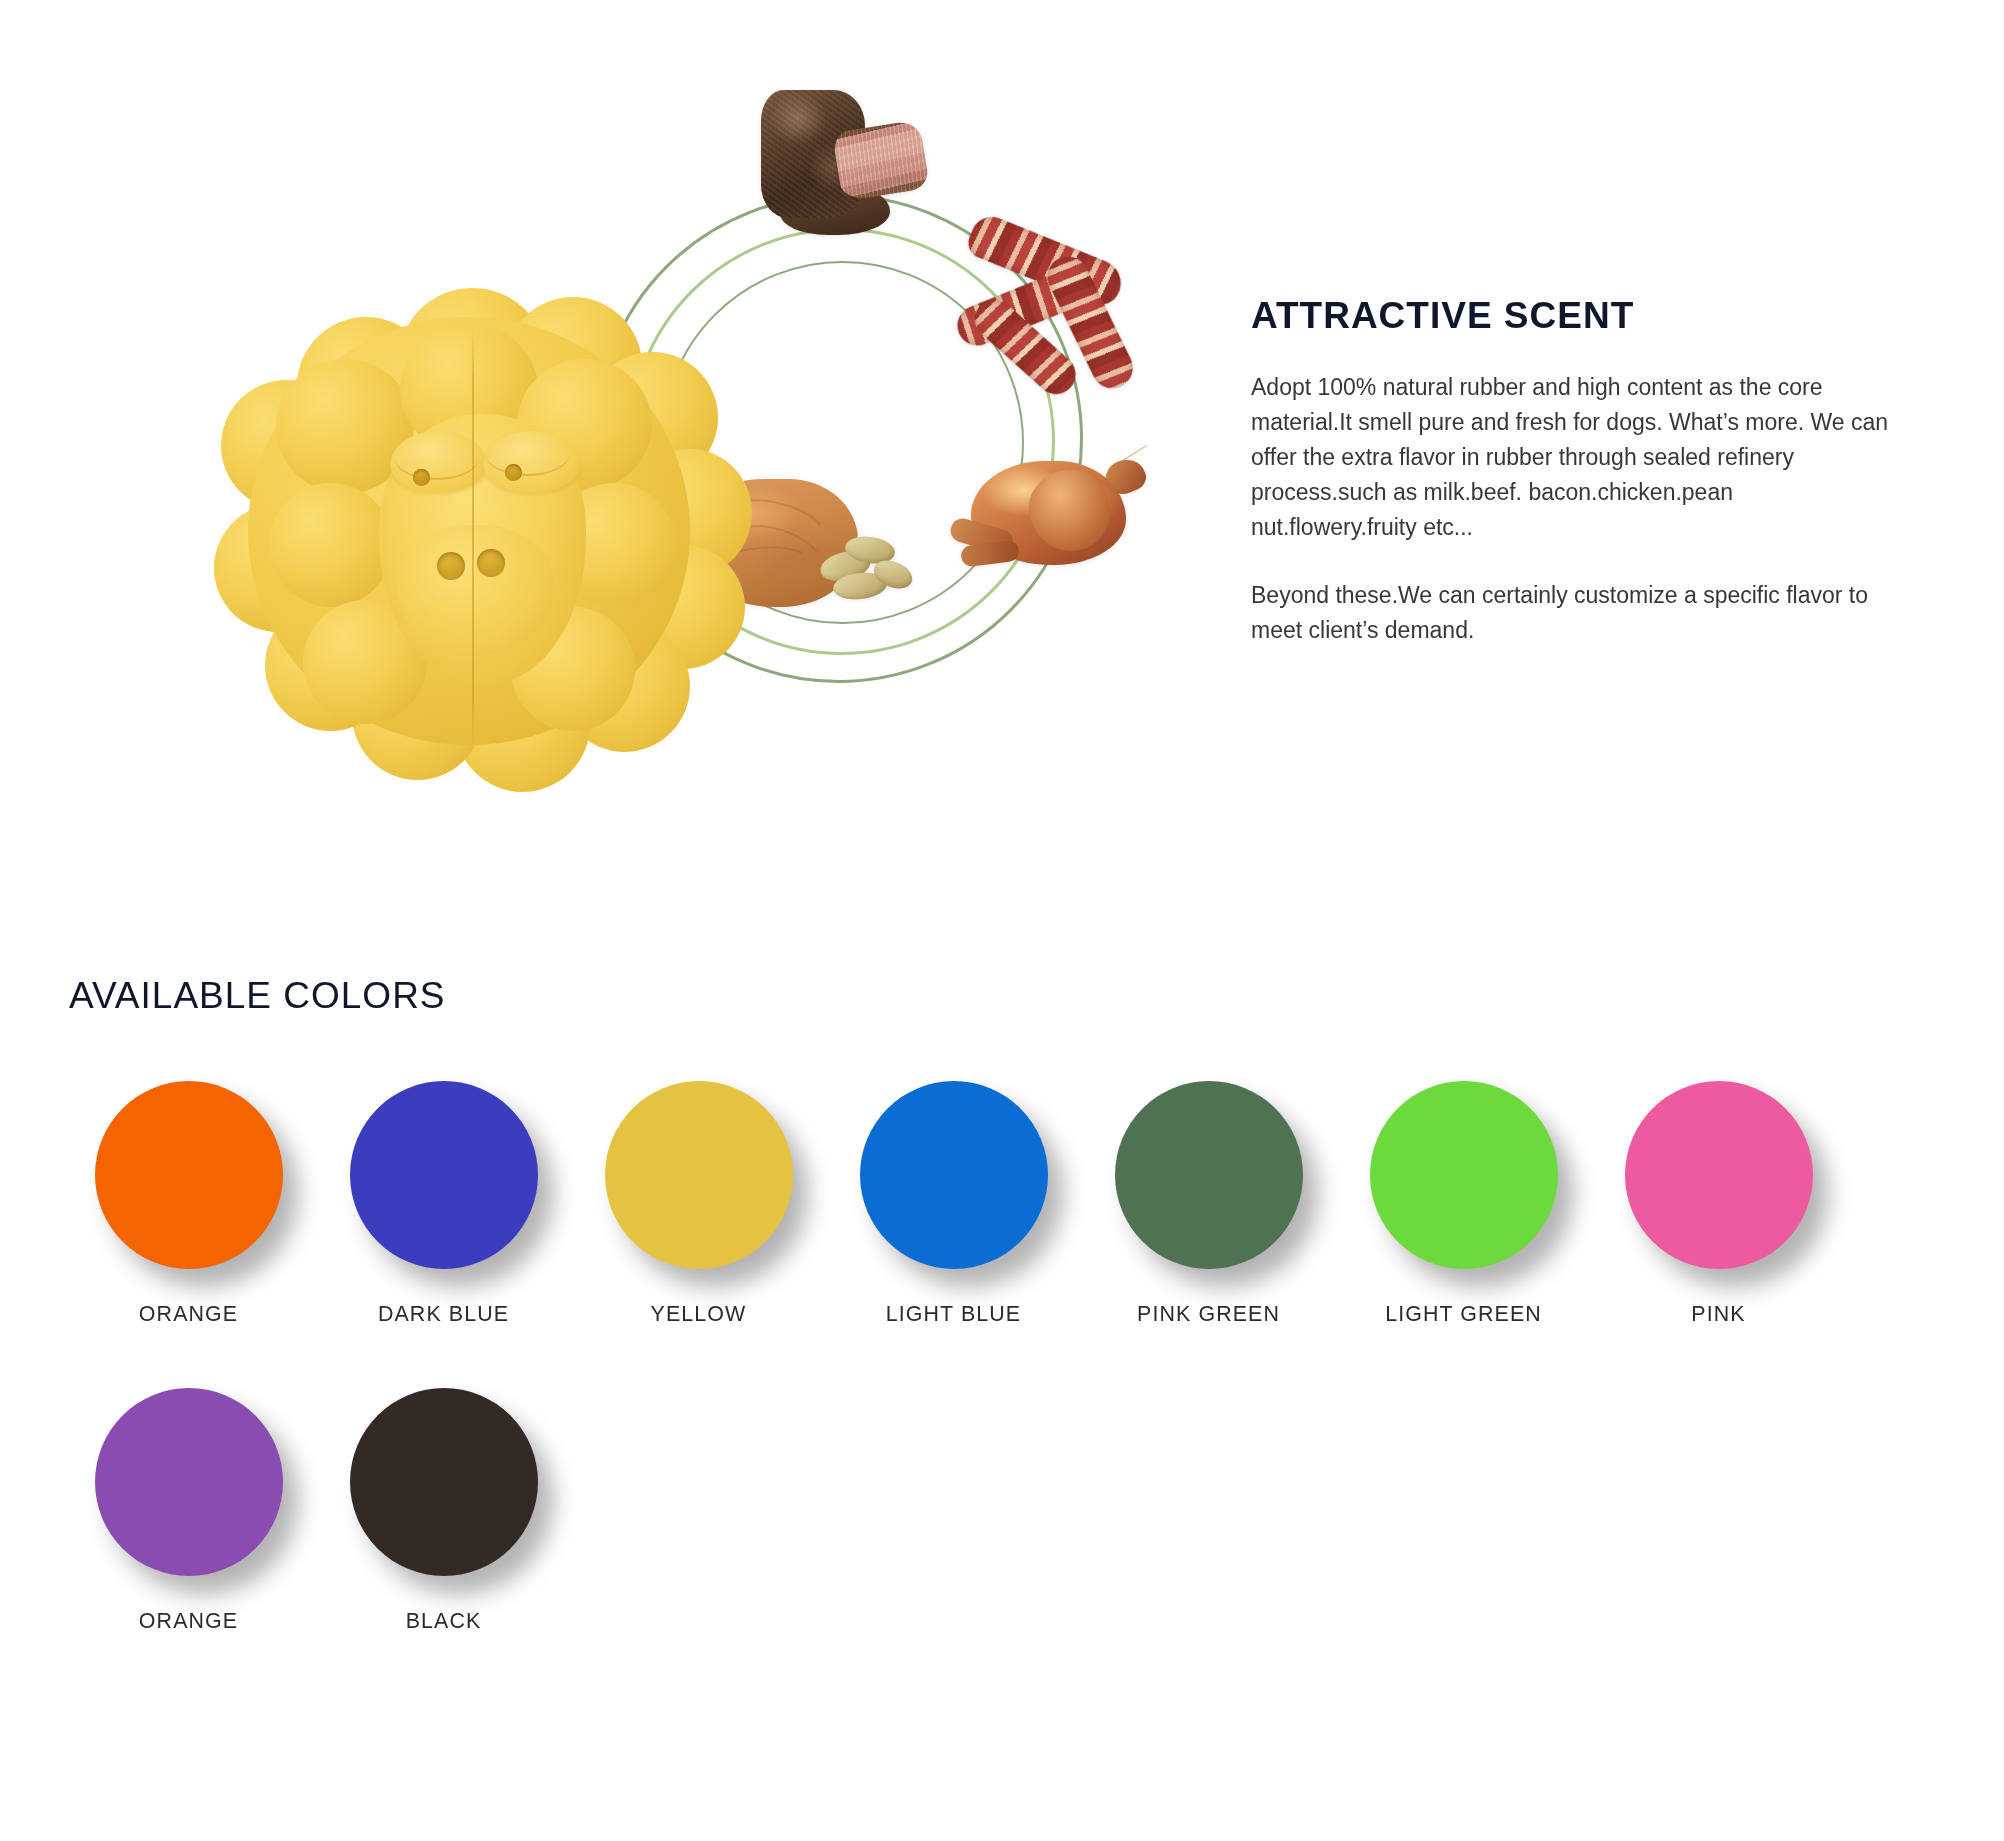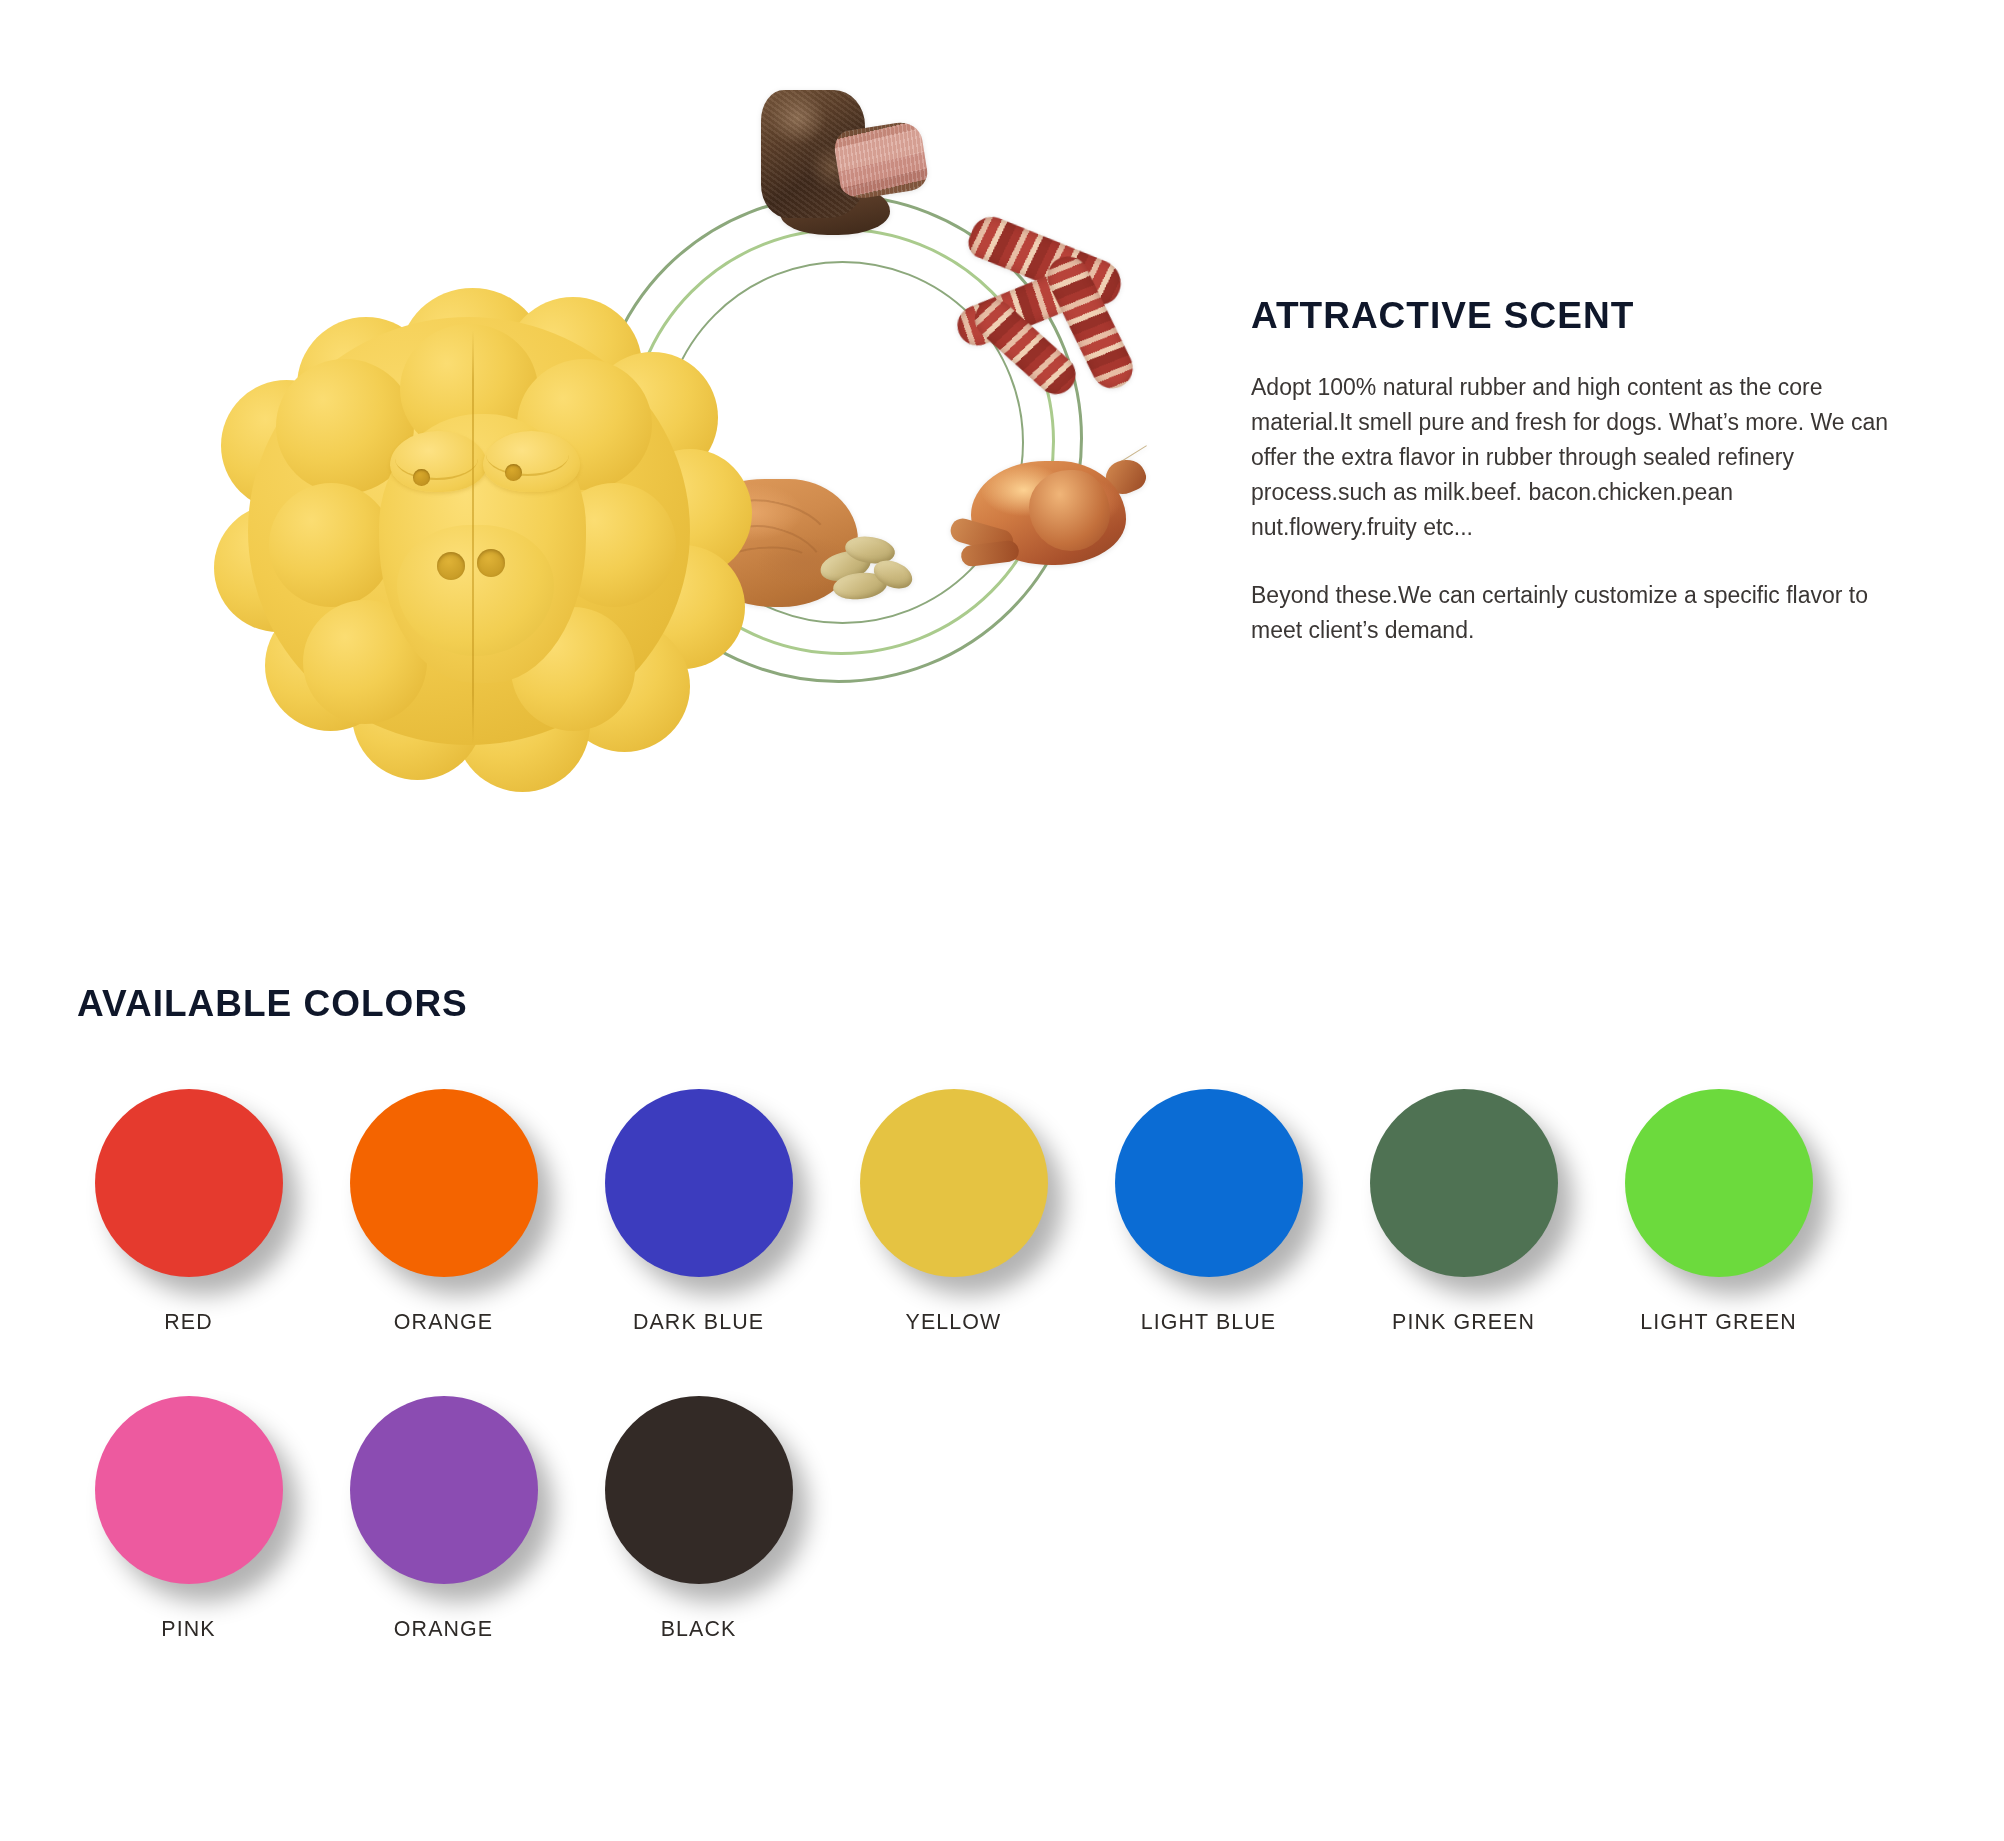--- a/index.html
+++ b/index.html
@@ -296,23 +296,23 @@
   .strong { font-weight: 700; color: #2e2a27; }
 
   
   #colors-section {
     position: absolute;
     left: 61px;
     top: 967px;
     width: 1899px;
   }
   #colors-title {
-    margin: 16px;
+    margin: 8px;
     font-size: 37px;
-    font-weight: 700;
+    font-weight: 400;
     letter-spacing: 1px;
   }
   #colors-desc {
     margin: 36px 0 0 0;
     font-size: 22px;
     line-height: 35px;
     color: #3a3634;
     max-width: 1878px;
   }
 
@@ -429,24 +429,20 @@
     <h2 class="section-title">ATTRACTIVE SCENT</h2>
     <p id="scent-para-1">Adopt 100% natural rubber and high content as the core material.It smell pure and fresh for dogs. What’s more. We can offer the extra flavor in rubber through sealed refinery process.such as milk.beef. bacon.chicken.pean nut.flowery.fruity etc...</p>
     <p id="scent-para-2">Beyond these.We can certainly customize a specific flavor to meet client’s demand.</p>
   </div>
 </div>
 
 <div id="colors-section">
   <h2 id="colors-title" class="section-title">AVAILABLE COLORS</h2>
   <div id="swatch-grid">
       <div class="swatch-cell">
-        <div class="swatch-dot" style="background: rgb(229, 58, 46);"></div>
-        <div class="swatch-label">RED</div>
-      </div>
-      <div class="swatch-cell">
         <div class="swatch-dot" style="background: rgb(244, 100, 0);"></div>
         <div class="swatch-label">ORANGE</div>
       </div>
       <div class="swatch-cell">
         <div class="swatch-dot" style="background: rgb(60, 60, 190);"></div>
         <div class="swatch-label">DARK BLUE</div>
       </div>
       <div class="swatch-cell">
         <div class="swatch-dot" style="background: rgb(229, 195, 66);"></div>
         <div class="swatch-label">YELLOW</div>

